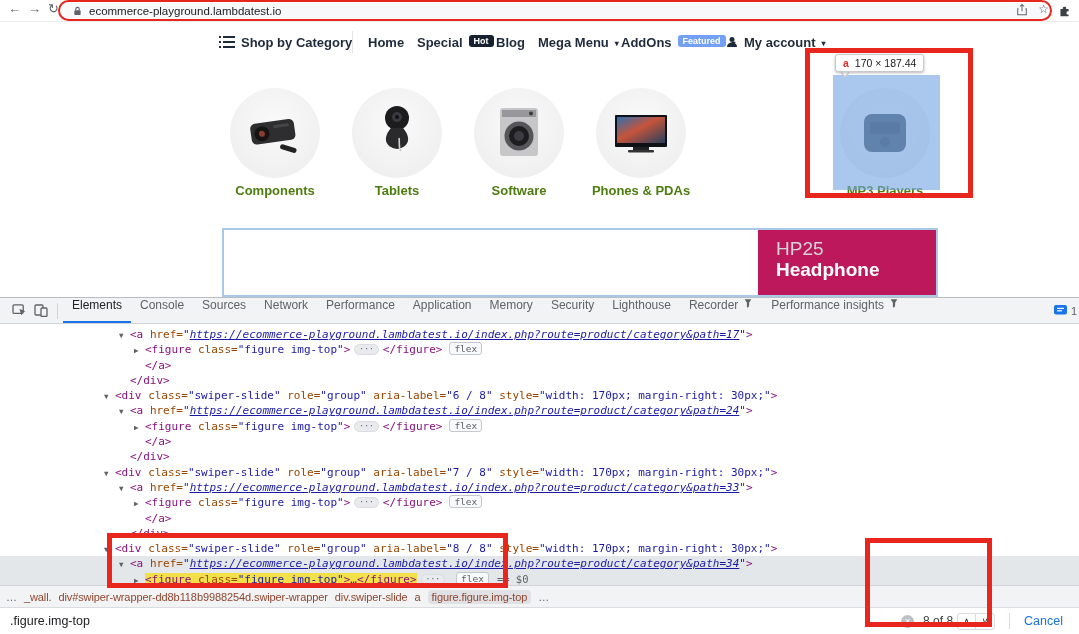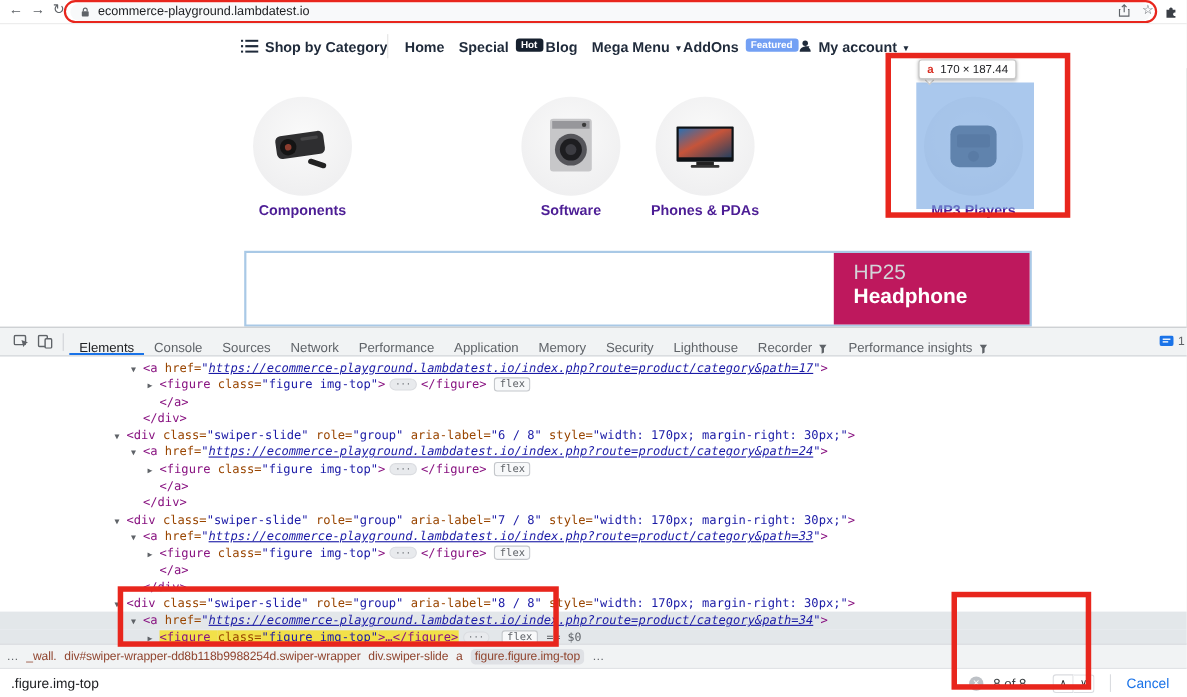--- a/index.html
+++ b/index.html
@@ -18,21 +18,21 @@
   .site-nav { position:absolute; top:22px; left:0; right:0; height:40px; background:#fff; }
   .nav-item { position:absolute; top:0; height:40px; display:flex; align-items:center; gap:6px; font-size:13px; font-weight:700; color:#1f2a3a; white-space:nowrap; }
   .nav-divider { position:absolute; left:352px; top:9px; width:1px; height:22px; background:#e3e3e3; }
   .badge-hot { background:#16202e; color:#fff; font-size:9px; font-weight:700; padding:1px 5px; border-radius:3px; position:relative; top:-1px;}
   .badge-featured { background:#73a0f4; color:#fff; font-size:9px; font-weight:700; padding:1px 5px; border-radius:3px; position:relative; top:-1px;}
   .caret { font-size:8px; color:#1f2a3a; position:relative; top:1px;}
 
   
   .tile { position:absolute; top:88px; width:122px; text-align:center; }
   .tile .circle { width:90px; height:90px; border-radius:50%; background:radial-gradient(circle at 50% 40%, #fafafa 0%, #f0f0f1 70%, #ececee 100%); margin:0 auto; display:flex; align-items:center; justify-content:center; }
-  .tile .lbl { margin-top:5px; font-size:13px; font-weight:700; color:#4c1d95; }
+  .tile .lbl { margin-top:5px; font-size:13px; font-weight:700; color:#4d7c0f; }
 
   
   .banner { position:absolute; left:222px; top:228px; width:716px; height:69px; background:#fff; border:2px solid #a9c9e6; }
   .banner-black { position:absolute; right:0; top:0; width:178px; height:65px; background:#be185d; color:#fff; padding:8px 0 0 18px; }
   .banner-black .t1 { font-size:19px; font-weight:400; color:#d3d5d9; line-height:21px;}
   .banner-black .t2 { font-size:19px; font-weight:700; color:#ffffff; line-height:22px;}
 
   
   .inspect-overlay { position:absolute; left:833px; top:75px; width:107px; height:115px; background:rgba(118,167,226,0.62); z-index:20; }
   .inspect-tooltip { position:absolute; left:835px; top:54px; height:18px; background:#fff; border:1px solid #c9c9c9; border-radius:3px; box-shadow:0 1px 3px rgba(0,0,0,0.28); display:flex; align-items:center; gap:6px; padding:0 7px; font-size:10.5px; z-index:40; }
@@ -44,21 +44,21 @@
   .anno { position:absolute; border:5px solid #e8261d; z-index:50; }
   #anno-mp3 { left:805px; top:48px; width:168px; height:150px; }
   #anno-code { left:107px; top:533px; width:401px; height:55px; }
   #anno-counter { left:865px; top:538px; width:127px; height:89px; }
 
   
   .devtools { position:absolute; top:297px; left:0; width:100%; height:337px; background:#fff; border-top:1px solid #b9bcc0; }
   .dt-tabs { height:26px; background:#f1f3f4; border-bottom:1px solid #d0d3d7; display:flex; align-items:center; padding-left:8px; }
   .dt-icon-btn { display:flex; align-items:center; justify-content:center; width:22px; height:22px; }
   .dt-sep { width:1px; height:16px; background:#d0d3d7; margin:0 5px; }
-  .dt-tab { height:25px; display:flex; align-items:flex-end; gap:5px; padding:0 9px; font-size:12px; color:#5f6368; white-space:nowrap; }
+  .dt-tab { height:25px; display:flex; align-items:flex-start; gap:5px; padding:0 9px; font-size:12px; color:#5f6368; white-space:nowrap; }
   .dt-tab.active { color:#202124; box-shadow:inset 0 -2px 0 #1a73e8; }
   .dt-right { margin-left:auto; display:flex; align-items:center; gap:4px; padding-right:2px; font-size:11px; color:#5f6368; }
 
   .dt-code { position:absolute; top:26px; left:0; right:0; bottom:49px; overflow:hidden; padding-top:3px; font-family:"DejaVu Sans Mono", monospace; font-size:11px; }
   .code-line { height:15.3px; line-height:15.3px; white-space:pre; }
   .code-line.rowbg { background:#e3e7ea; }
   .arw { display:inline-block; width:11px; font-size:7.5px; color:#5f6368; }
   .tg { color:#881280; }
   .at { color:#994500; }
   .vl { color:#1a1aa6; }
@@ -69,21 +69,21 @@
   .sm { color:#5f6368; margin-left:8px; font-size:10.5px; }
 
   .dt-crumbs { position:absolute; left:0; right:0; bottom:27px; height:22px; background:#f1f3f4; border-top:1px solid #d0d3d7; display:flex; align-items:center; gap:7px; padding:0 6px; font-size:11px; letter-spacing:-0.1px; color:#90452f; white-space:nowrap; overflow:hidden; }
   .crumb.dim { color:#5f6368; }
   .crumb.selected { background:#dfe1e5; border-radius:4px; padding:1px 4px; }
 
   .dt-search { position:absolute; left:0; right:0; bottom:0; height:27px; background:#fff; border-top:1px solid #dadce0; display:flex; align-items:center; }
   .search-input { border:none; outline:none; font-size:12.5px; color:#202124; padding-left:10px; width:560px; font-family:"Liberation Sans",sans-serif; background:transparent; }
   .search-right { margin-left:auto; display:flex; align-items:center; }
   .clear-btn { width:13px; height:13px; border-radius:50%; background:#bdc1c6; color:#fff; font-size:8px; line-height:13px; text-align:center; margin-right:9px; }
-  .match-count { font-size:12px; color:#3c4043; margin-right:24px; }
+  .match-count { font-size:12px; color:#3c4043; margin-right:4px; }
   .step-btn { width:19px; height:17px; border:1px solid #dadce0; background:#fff; display:flex; align-items:center; justify-content:center; font-size:9px; color:#202124; }
   .step-btn.up { border-radius:3px 0 0 3px; }
   .step-btn.down { border-radius:0 3px 3px 0; border-left:none; }
   .search-divider { width:1px; height:16px; background:#dadce0; margin:0 14px; }
   .cancel-btn { font-size:12.5px; color:#1a73e8; margin-right:16px; }
 </style>
 </head>
 <body>
 
 <div class="screen">
@@ -162,20 +162,32 @@
           <g transform="rotate(-8 35 35)">
             <rect x="11" y="23" width="44" height="21" rx="5" fill="#2e2e30"></rect>
             <circle cx="22" cy="34" r="7.5" fill="#141414"></circle>
             <circle cx="22" cy="34" r="3" fill="#8a3c2e"></circle>
             <rect x="34" y="27" width="16" height="3" rx="1.5" fill="#454547"></rect>
           </g>
           <rect x="40" y="48" width="17" height="5" rx="2.5" fill="#222" transform="rotate(18 48 50)"></rect>
         </svg>
     </div>
     <div class="lbl">Components</div>
+  </div>
+  <div class="tile" style="left:336px">
+    <div class="circle">
+      <svg width="70" height="70" viewBox="0 0 70 70">
+          <circle cx="35" cy="20" r="12" fill="#1c1c1e"></circle>
+          <circle cx="35" cy="19" r="5" fill="#3a3a3e"></circle>
+          <circle cx="35" cy="19" r="2" fill="#101012"></circle>
+          <path d="M29 30c-8 9-7 19 6 21 13-2 14-12 6-21z" fill="#2a2a2d"></path>
+          <path d="M37 40c1 5-1 9 2 13" stroke="#cfcfcf" stroke-width="1.6" fill="none"></path>
+        </svg>
+    </div>
+    <div class="lbl">Tablets</div>
   </div>
   <div class="tile" style="left:580px">
     <div class="circle">
       <svg width="70" height="70" viewBox="0 0 70 70">
           <defs>
             <linearGradient id="scr1" x1="0" y1="0" x2="1" y2="1">
               <stop offset="0" stop-color="#2d6fb0"></stop>
               <stop offset="0.45" stop-color="#c6543a"></stop>
               <stop offset="1" stop-color="#27405e"></stop>
             </linearGradient>

